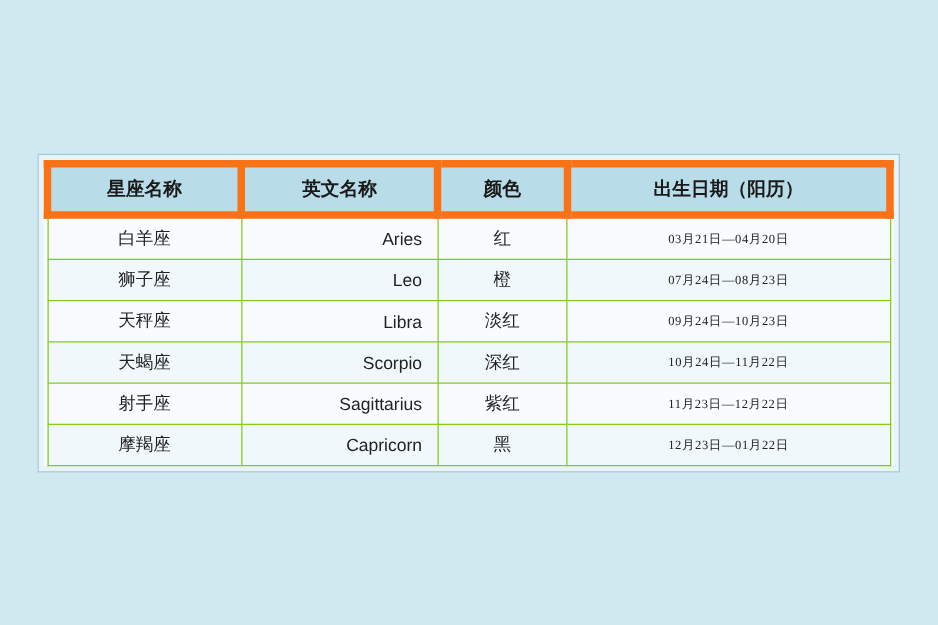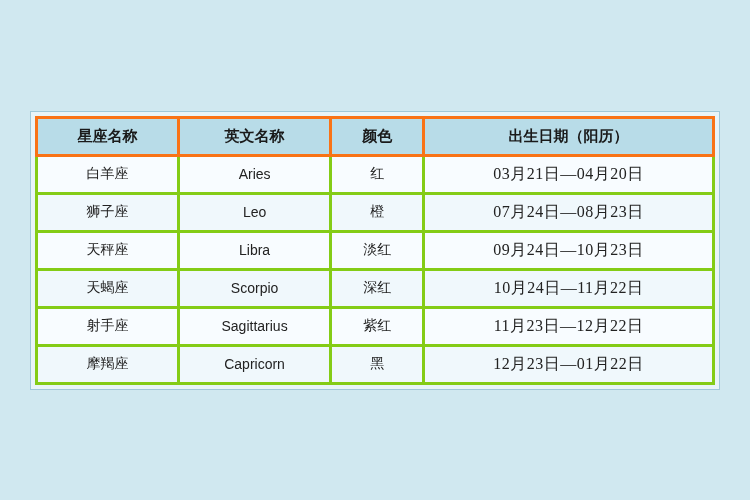--- a/index.html
+++ b/index.html
@@ -28,51 +28,52 @@
       border-collapse: collapse;
       width: 680px;
       background-color: #f5fbff;
     }
 
     thead tr {
       background-color: #b8dce8;
     }
 
     thead th {
-      border: 3px solid #f97316;
+      border: 6px solid #f97316;
       padding: 8px 12px;
       text-align: center;
       font-weight: bold;
       font-size: 15px;
       color: #1a1a1a;
     }
 
     tbody tr {
       background-color: #f8fcff;
     }
 
     tbody tr:nth-child(even) {
       background-color: #f0f8fc;
     }
 
     tbody td {
-      border: 3px solid #84cc16;
+      border: 1px solid #84cc16;
       padding: 7px 12px;
       text-align: center;
       font-size: 14px;
       color: #222;
     }
 
     td.english {
       font-family: Arial, sans-serif;
       font-size: 14px;
+      text-align: right;
     }
 
     td.date-col {
-      font-size: 16px;
+      font-size: 10px;
       letter-spacing: 0.5px;
     }
   </style>
 </head>
 <body>
 
 <div class="table-wrapper">
   <table>
     <thead>
       <tr>

